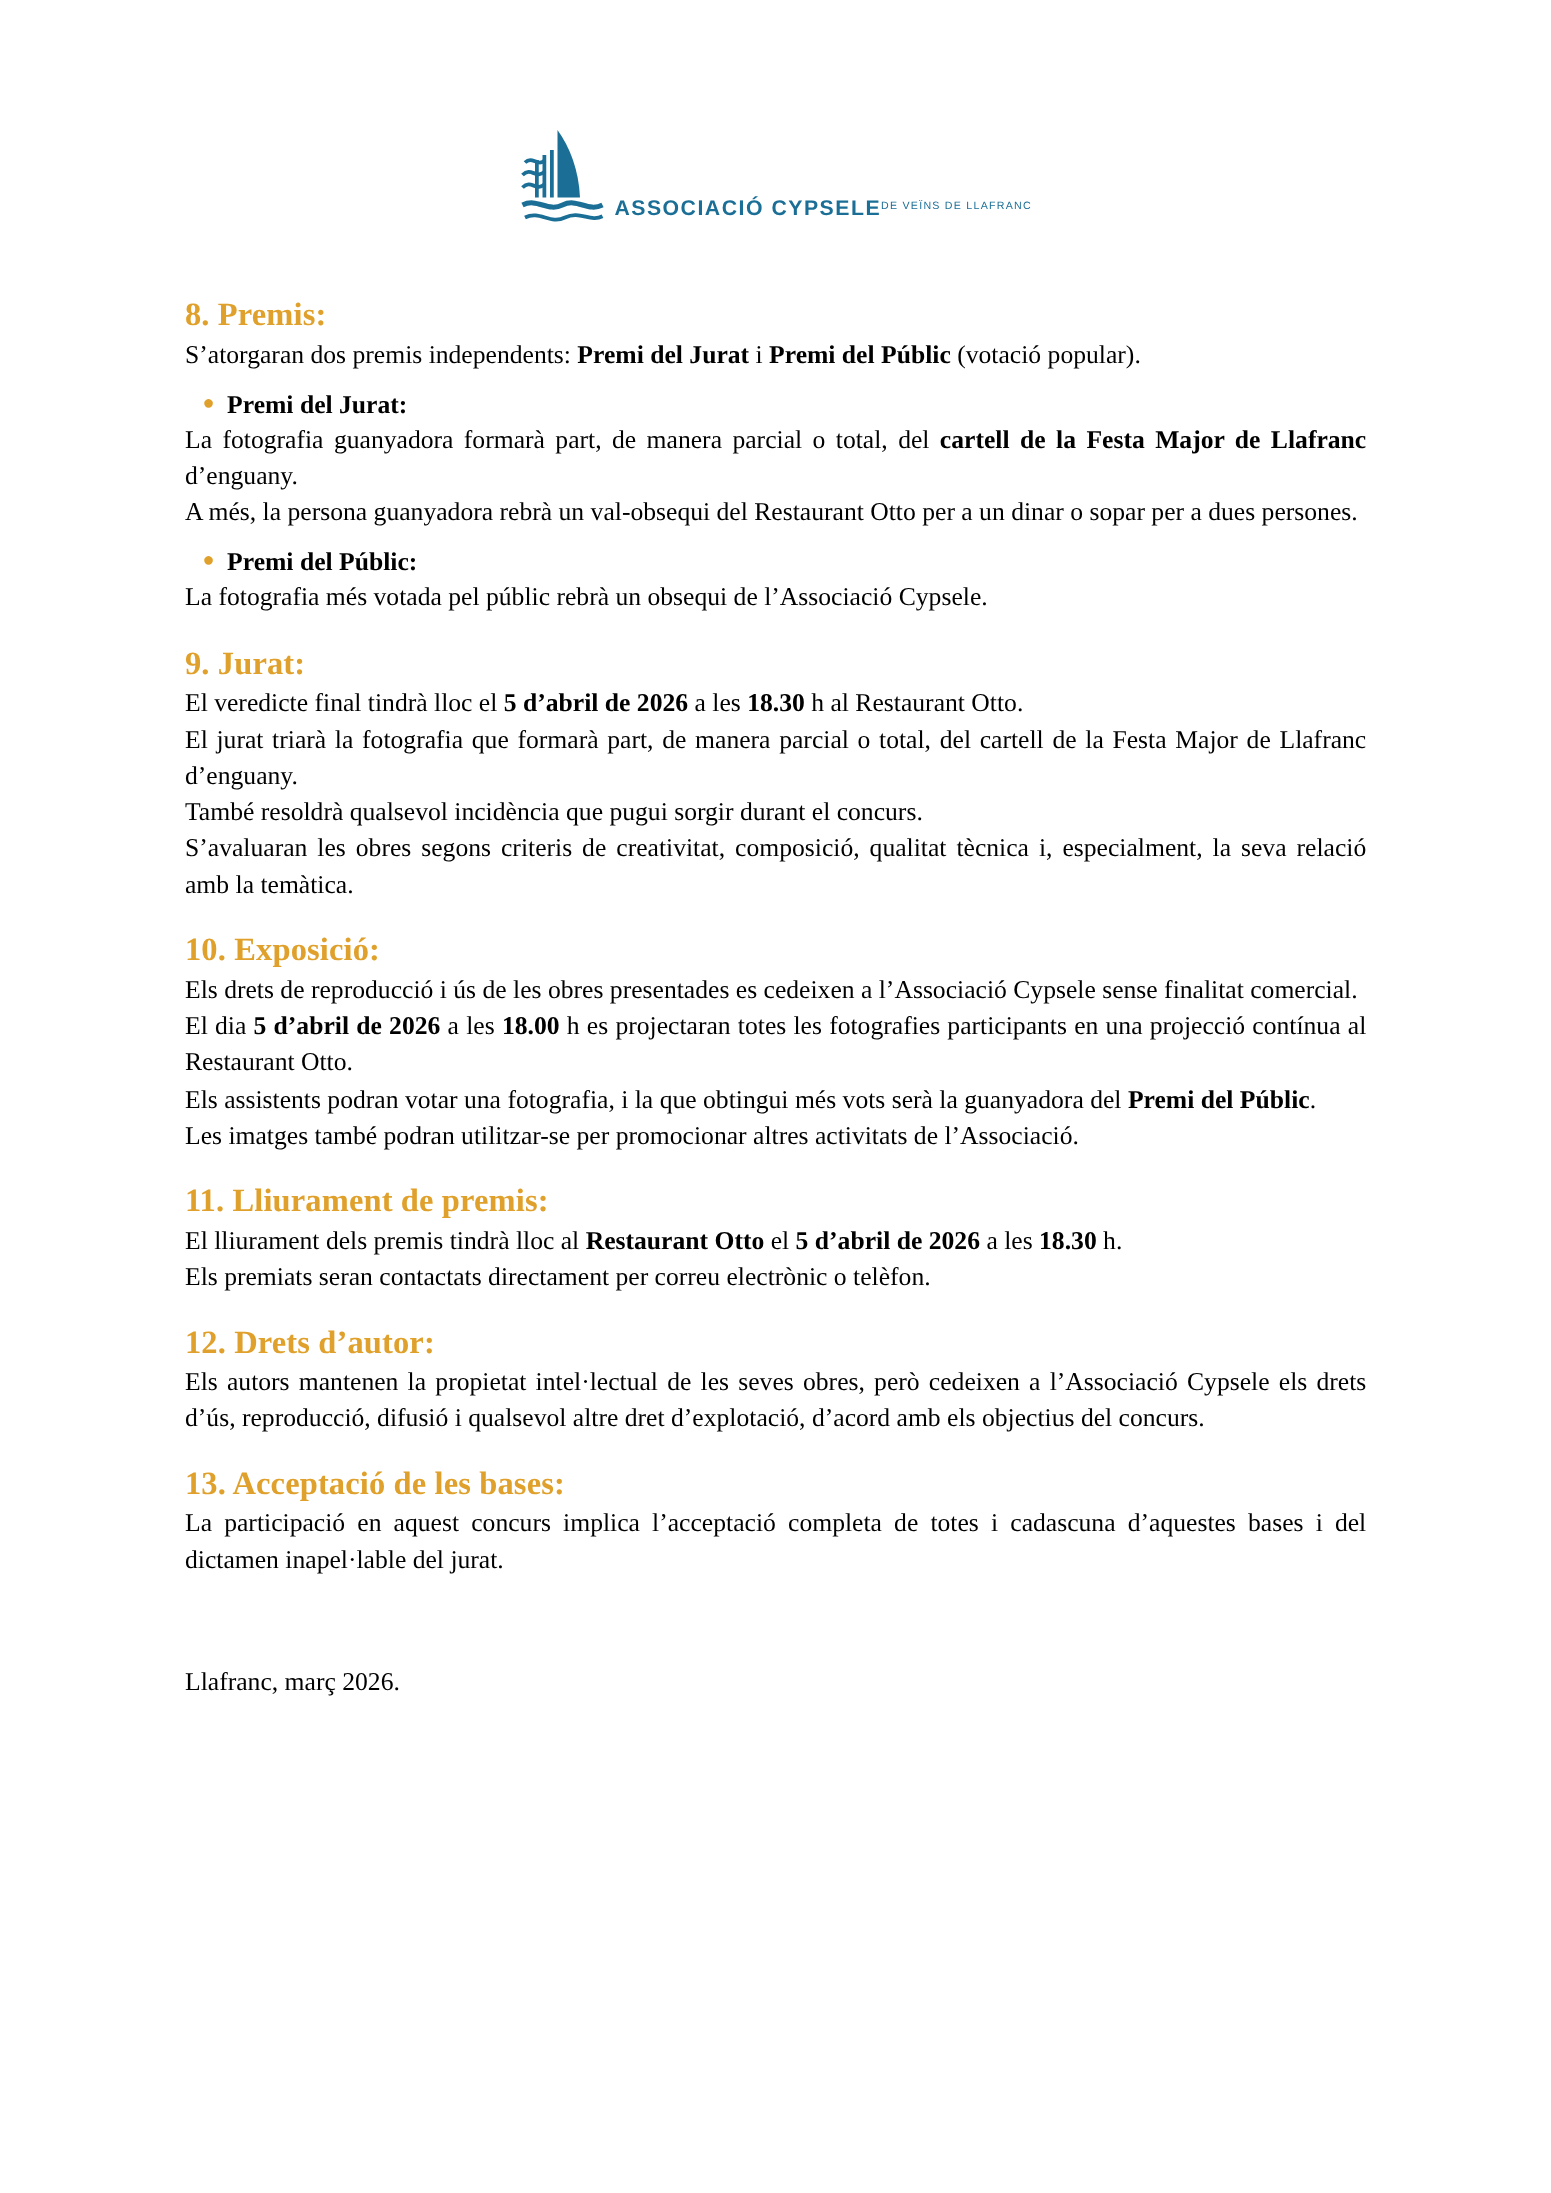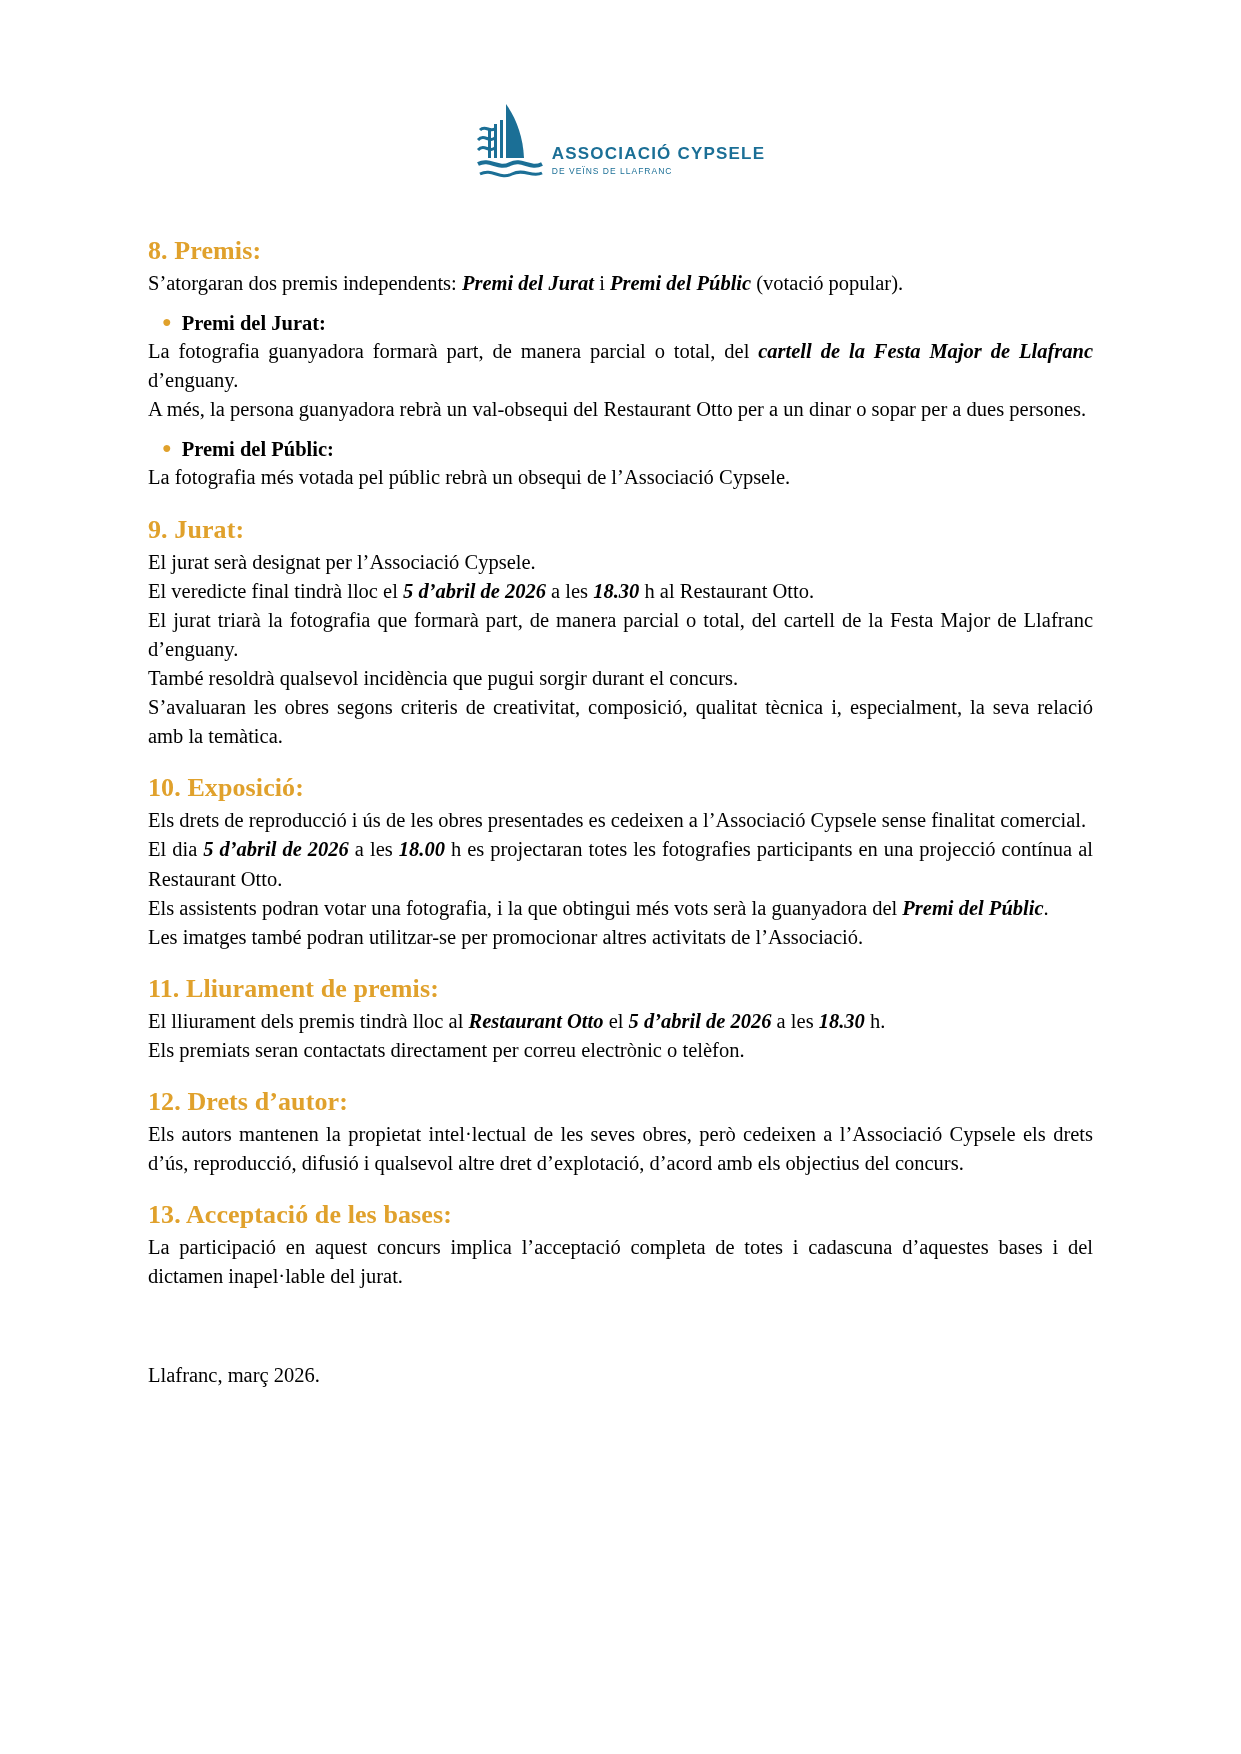--- a/index.html
+++ b/index.html
@@ -27,21 +27,21 @@
     align-items: center;
     margin: 0 0 48px 0;
   }
   .logo {
     display: flex;
     align-items: flex-end;
     gap: 8px;
   }
   .logo-text {
     display: flex;
-    flex-direction: column;
+    flex-direction: row;
     justify-content: flex-end;
     padding-bottom: 12px;
   }
   .logo-name {
     font-family: "Liberation Sans", sans-serif;
     font-size: 17px;
     letter-spacing: 1.2px;
     color: #1b6f96;
     font-weight: 600;
     text-transform: uppercase;
@@ -84,21 +84,21 @@
     gap: 10px;
     padding-left: 14px;
   }
   .bullet-dot {
     color: #e0a12c;
     font-size: 16px;
     line-height: 1;
     position: relative;
     top: -3px;
   }
-  b, .b { font-weight: bold; font-style: italic; }
+  b, .b { font-weight: bold; }
   .closing {
     margin-top: 72px;
     font-size: 20.5px;
   }
 </style>
 </head>
 <body>
 
 <div class="page">
 
@@ -135,21 +135,20 @@
         <p class="body"><span>La fotografia guanyadora formarà part, de manera parcial o total, del </span><b>cartell de la Festa Major de Llafranc</b><span> d’enguany.</span></p>
         <p class="body"><span>A més, la persona guanyadora rebrà un val-obsequi del Restaurant Otto per a un dinar o sopar per a dues persones.</span></p>
         <div class="bullet-line">
           <span class="bullet-dot">●</span>
           <span>Premi del Públic:</span>
         </div>
         <p class="body"><span>La fotografia més votada pel públic rebrà un obsequi de l’Associació Cypsele.</span></p>
       </div>
       <div class="section">
         <div class="heading">9. Jurat:</div>
-        <p class="body"><span>El jurat serà designat per l’Associació Cypsele.</span></p>
         <p class="body"><span>El veredicte final tindrà lloc el </span><b>5 d’abril de 2026</b><span> a les </span><b>18.30</b><span> h al Restaurant Otto.</span></p>
         <p class="body"><span>El jurat triarà la fotografia que formarà part, de manera parcial o total, del cartell de la Festa Major de Llafranc d’enguany.</span></p>
         <p class="body"><span>També resoldrà qualsevol incidència que pugui sorgir durant el concurs.</span></p>
         <p class="body"><span>S’avaluaran les obres segons criteris de creativitat, composició, qualitat tècnica i, especialment, la seva relació amb la temàtica.</span></p>
       </div>
       <div class="section">
         <div class="heading">10. Exposició:</div>
         <p class="body"><span>Els drets de reproducció i ús de les obres presentades es cedeixen a l’Associació Cypsele sense finalitat comercial.</span></p>
         <p class="body"><span>El dia </span><b>5 d’abril de 2026</b><span> a les </span><b>18.00</b><span> h es projectaran totes les fotografies participants en una projecció contínua al Restaurant Otto.</span></p>
         <p class="body"><span>Els assistents podran votar una fotografia, i la que obtingui més vots serà la guanyadora del </span><b>Premi del Públic</b><span>.</span></p>

